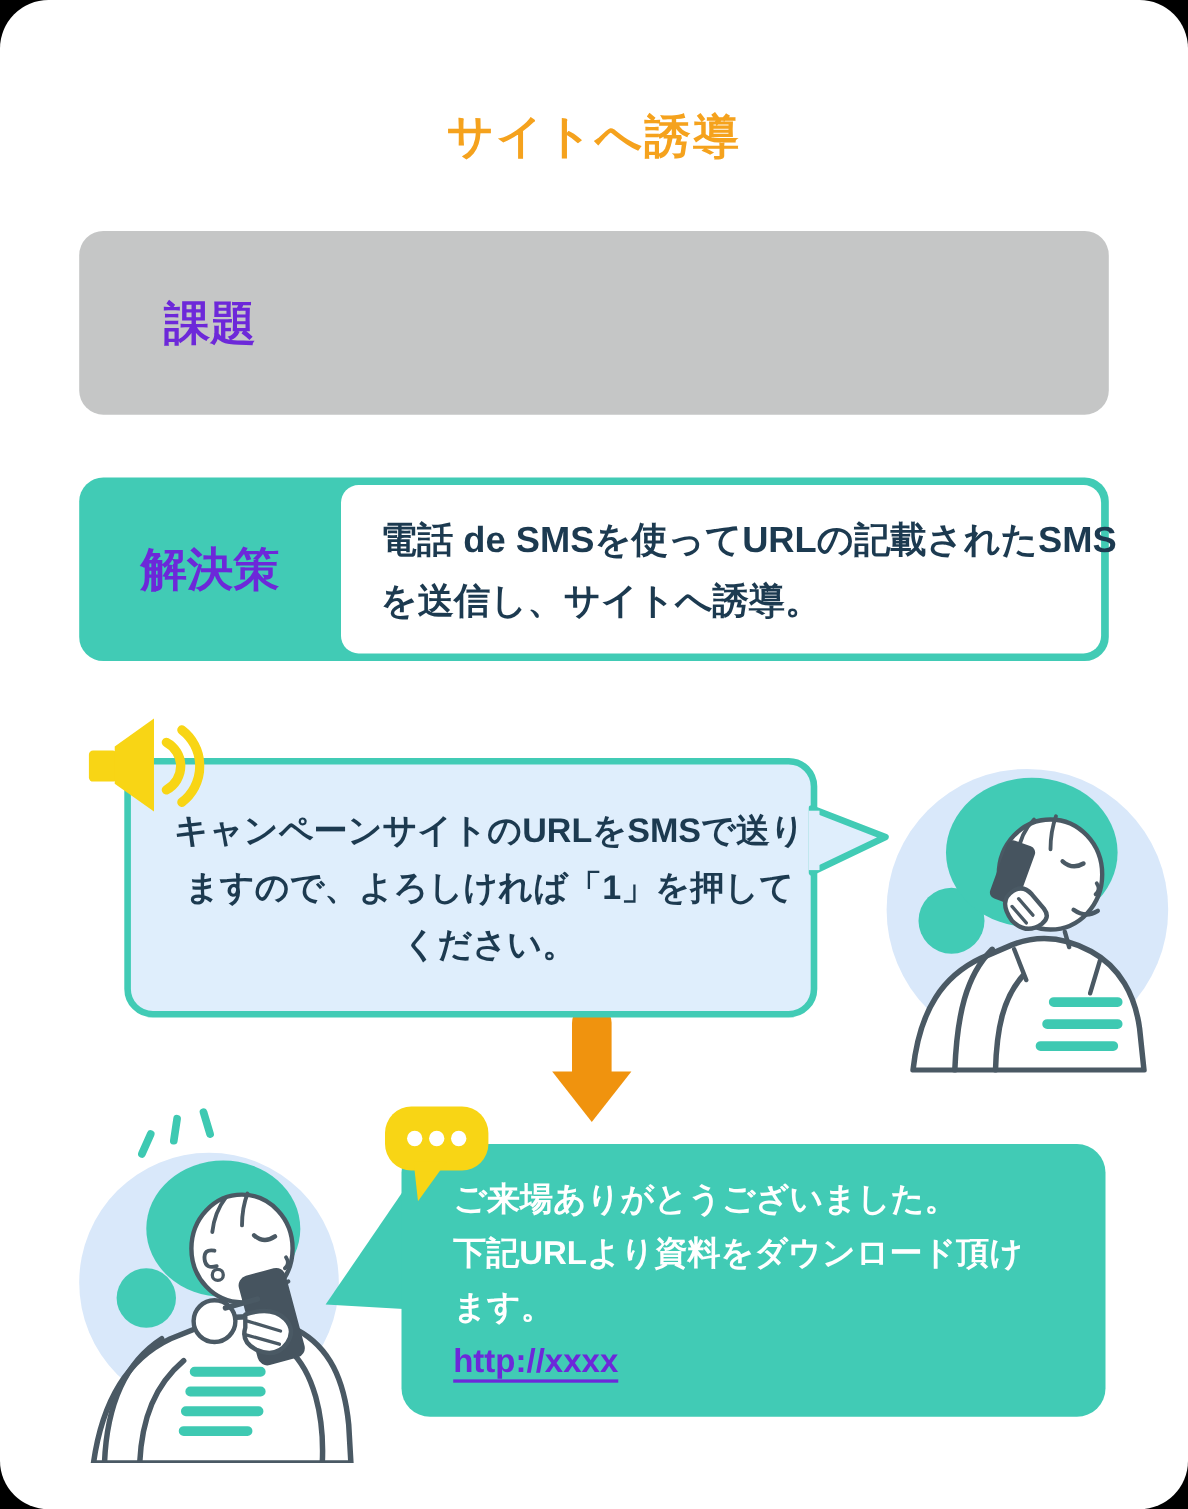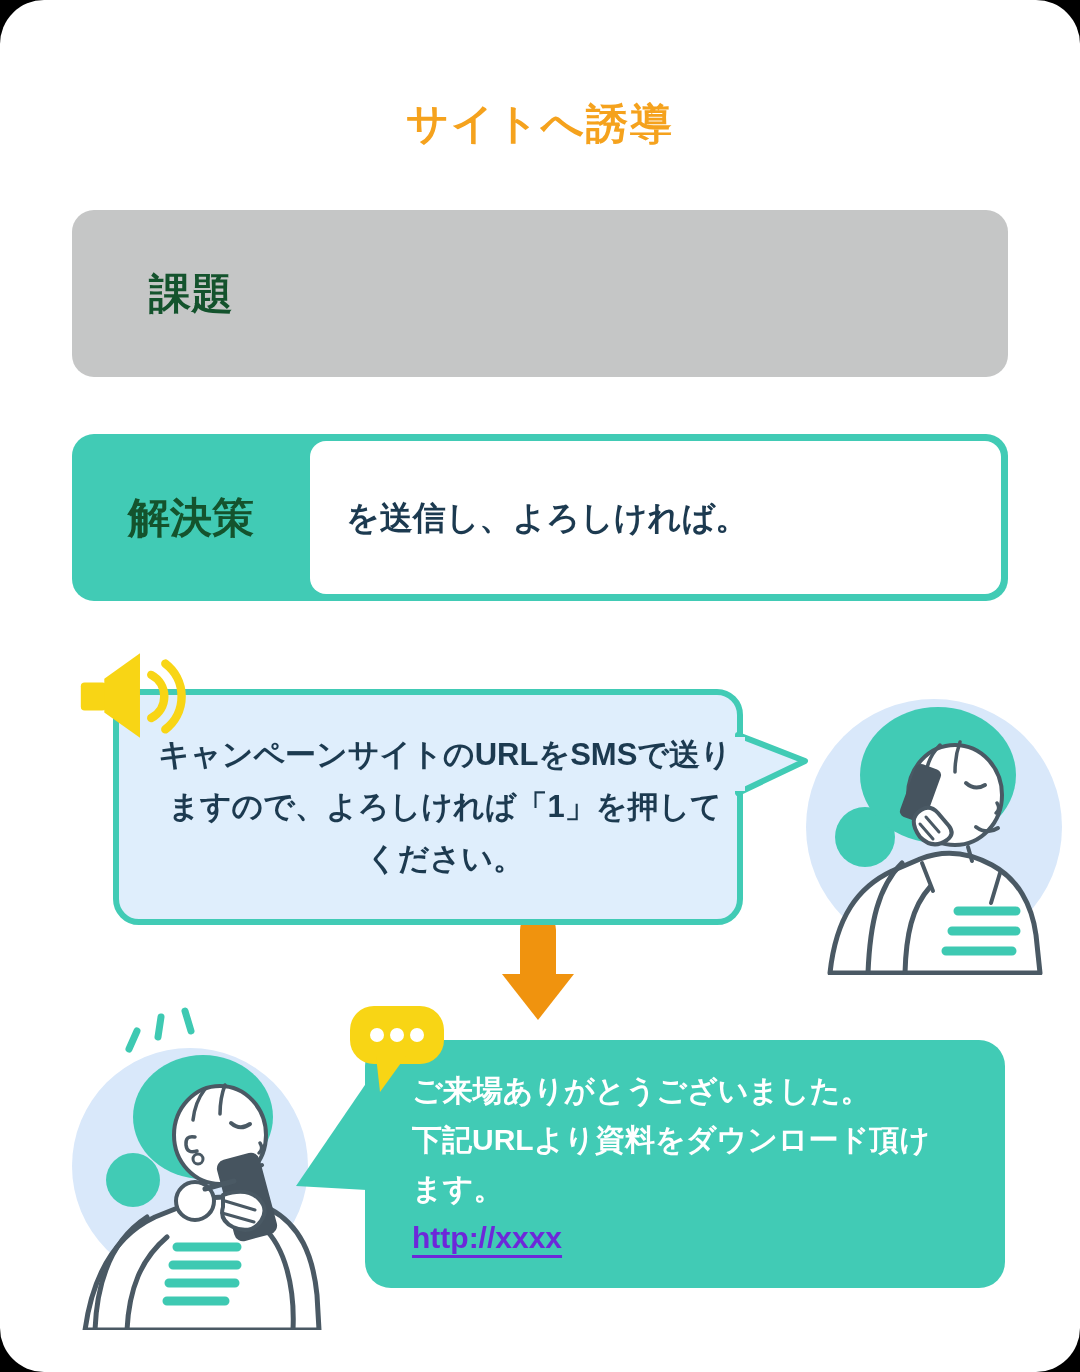--- a/index.html
+++ b/index.html
@@ -14,21 +14,21 @@
     left:0;top:96px;width:1080px;text-align:center;
     font-size:42px;font-weight:800;color:#F5A21D;letter-spacing:2px;
   }
   
   .card{left:72px;width:936px;height:167px;border-radius:22px;}
   .card.problem{top:210px;background:#C5C6C6;}
   .card.solution{top:434px;background:#41CBB5;}
   .card-label{
     position:absolute;left:0;top:0;width:238px;height:100%;
     display:flex;align-items:center;justify-content:center;
-    font-size:42px;font-weight:800;color:#14532d;
+    font-size:42px;font-weight:800;color:#6d28d9;
   }
   .card-panel{
     position:absolute;left:238px;top:7px;right:7px;bottom:7px;
     background:#fff;border-radius:16px;
     display:flex;flex-direction:column;justify-content:center;
     padding-left:36px;box-sizing:border-box;
   }
   .card-panel .line{
     font-size:33px;font-weight:700;color:#1C3A50;line-height:55px;
     white-space:nowrap;
@@ -74,21 +74,22 @@
 
   <div class="abs title">サイトへ誘導</div>
 
   <div class="abs card problem">
     <div class="card-label">課題</div>
   </div>
 
   <div class="abs card solution">
     <div class="card-label">解決策</div>
     <div class="card-panel">
-      <div class="line">を送信し、よろしければ。</div>
+      <div class="line">電話 de SMSを使ってURLの記載されたSMS</div>
+      <div class="line">を送信し、サイトへ誘導。</div>
     </div>
   </div>
 
   <svg class="abs illus1" width="300" height="310" viewBox="0 0 300 310">
     <circle cx="164" cy="162" r="128" fill="#D9E8FA"></circle>
     <circle cx="95" cy="172" r="30" fill="#41CBB5"></circle>
     <ellipse cx="168" cy="110" rx="78" ry="68" fill="#41CBB5"></ellipse>
     <path d="M 60,308 C 66,252 88,222 122,206 L 150,194 C 175,184 200,188 222,200 C 248,214 262,240 266,270 L 270,308 Z" fill="#fff" stroke="#4A5964" stroke-width="5" stroke-linejoin="round"></path>
     <path d="M 152,198 L 163,226" stroke="#4A5964" stroke-width="4" fill="none" stroke-linecap="round"></path>
     <path d="M 230,208 L 221,238" stroke="#4A5964" stroke-width="4" fill="none" stroke-linecap="round"></path>

